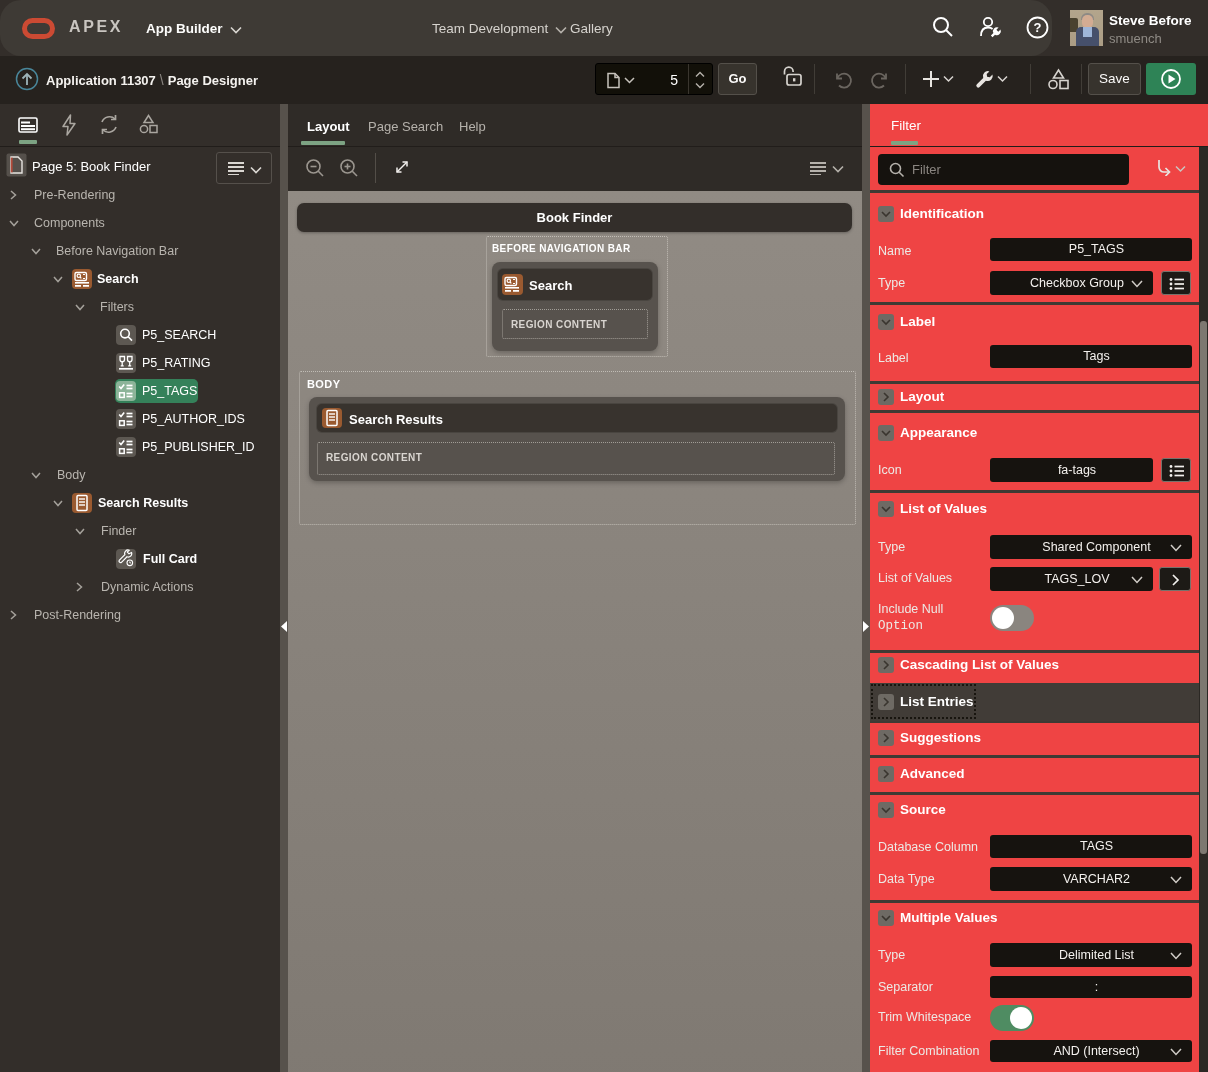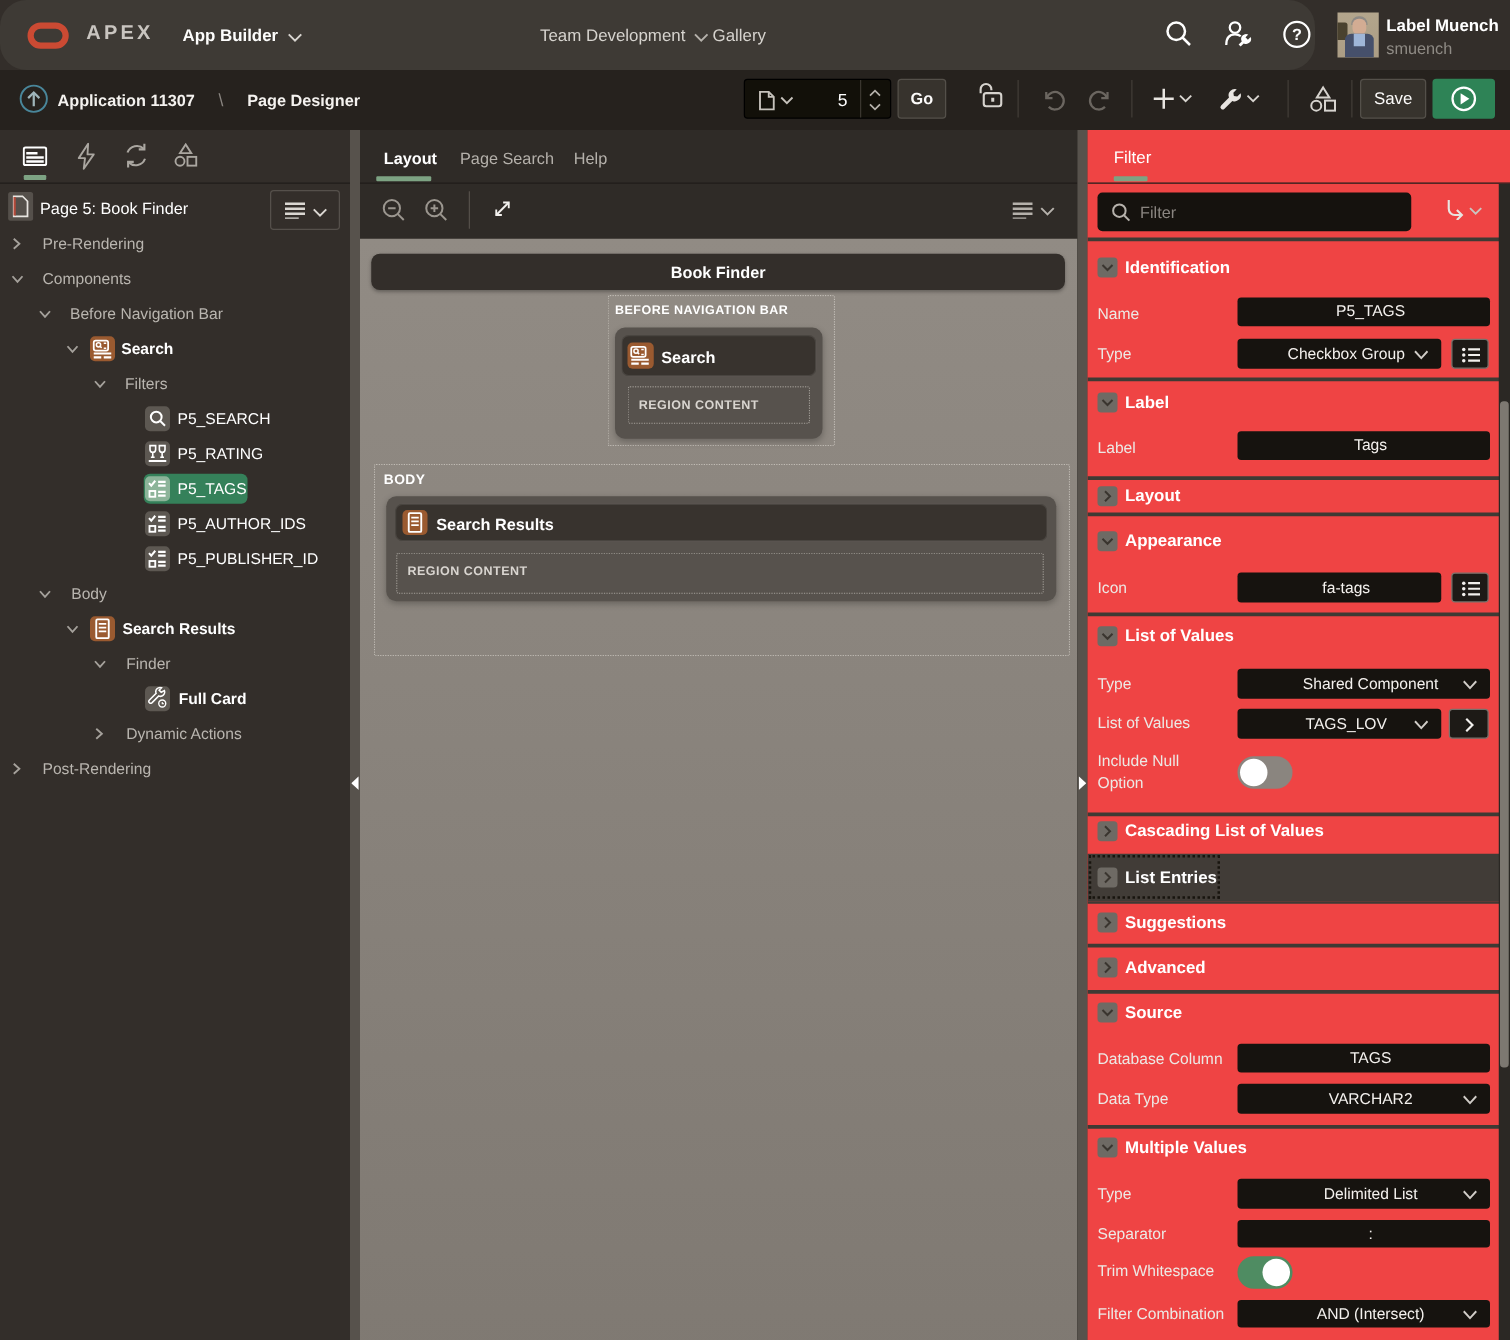--- a/index.html
+++ b/index.html
@@ -62,30 +62,30 @@
         <circle cx="11.5" cy="11.5" r="10" fill="none" stroke="#ffffff" stroke-width="1.8"></circle>
         <text x="11.5" y="16.2" text-anchor="middle" font-size="13" font-weight="bold" fill="#ffffff" font-family="Liberation Sans">?</text>
       </svg>
     <div class="abs" style="left:1070px;top:10px;width:33px;height:36px;background:linear-gradient(180deg,#b3a58c 0%,#ab9d85 100%);overflow:hidden;">
       <div class="abs" style="left:-2px;top:8px;width:10px;height:14px;background:#4a422f;border-radius:2px;"></div>
       <div class="abs" style="left:11px;top:3px;width:13px;height:7px;background:#8e8a85;border-radius:6px 6px 0 0;"></div>
       <div class="abs" style="left:12px;top:5px;width:11px;height:13px;background:#d3ac93;border-radius:5px;"></div>
       <div class="abs" style="left:6px;top:17px;width:23px;height:19px;background:#46506b;border-radius:5px 5px 0 0;"></div>
       <div class="abs" style="left:13px;top:17px;width:9px;height:10px;background:#9fb6d8;"></div>
     </div>
-    <div class="txt" style="left:1109px;top:13px;font-size:13.5px;font-weight:bold;color:#ffffff;">Label Muench</div>
+    <div class="txt" style="left:1109px;top:13px;font-size:13.5px;font-weight:bold;color:#ffffff;">Steve Before</div>
     <div class="txt" style="left:1109px;top:31px;font-size:13px;color:#8f8b85;">smuench</div>
   </div>
   <div class="abs" id="tb2">
     <svg class="abs" style="left:15px;top:11px;" width="24" height="24">
         <circle cx="12" cy="12" r="10.5" fill="none" stroke="#49869a" stroke-width="1.5"></circle>
         <line x1="12" y1="18" x2="12" y2="7.5" stroke="#9fb5ba" stroke-width="1.8"></line>
         <polyline points="7.5,11.5 12,7 16.5,11.5" fill="none" stroke="#9fb5ba" stroke-width="1.8"></polyline>
       </svg>
-    <div class="abs" style="left:46px;top:0;height:48px;display:flex;align-items:center;gap:19px;">
+    <div class="abs" style="left:46px;top:0;height:48px;display:flex;align-items:center;gap:4px;">
         <span style="font-size:13px;font-weight:bold;color:#f4f2ef;">Application 11307</span>
         <span style="font-size:14px;color:#8a8681;">\</span>
         <span style="font-size:13px;font-weight:bold;color:#f4f2ef;">Page Designer</span>
       </div>
     <div class="abs" style="left:595px;top:7px;width:118px;height:32px;background:#121009;border:1px solid #000;border-radius:3px;">
       <svg class="abs" style="left:10px;top:8px;" width="15" height="17">
           <path d="M2,1.5 h7 l4,4 v10 h-11 z" fill="none" stroke="#c6c2bc" stroke-width="1.5"></path>
           <path d="M9,1.5 v4 h4" fill="none" stroke="#c6c2bc" stroke-width="1.5"></path>
         </svg>
       <svg class="abs" style="left:28px;top:13px;" width="11" height="7">
@@ -475,21 +475,21 @@
     <div class="lbl" style="left:8px;top:467px;">List of Values</div>
     <div class="input" style="left:120px;top:463px;width:163px;height:24px;line-height:24px;">TAGS_LOV<svg class="abs" style="right:10px;top:9px;" width="12" height="8">
           <polyline points="1,1 6,6.5 11,1" fill="none" stroke="#d0ccc7" stroke-width="1.5"></polyline>
         </svg></div>
     <div class="iconbtn" style="left:289px;top:463px;width:32px;height:24px;">
         <svg class="abs" style="left:12px;top:6px;" width="8" height="12">
           <polyline points="1,1 6,6 1,11" fill="none" stroke="#f2f0ed" stroke-width="1.7"></polyline>
         </svg>
       </div>
     <div class="lbl" style="left:8px;top:498px;">Include Null</div>
-    <div class="lbl" style="left:8px;top:515px;">Option</div>
+    <div class="lbl" style="left:8px;top:515px;font-family:Liberation Mono, monospace;">Option</div>
     <div class="abs" style="left:120px;top:501px;width:44px;height:26px;background:#8a857f;border-radius:13px;">
         <div class="abs" style="left:2px;top:2px;width:22px;height:22px;background:#ffffff;border-radius:50%;"></div>
       </div>
     <div class="divider" style="top:546px;"></div>
     <div class="chevbtn" style="left:8px;top:553px;">
         <svg class="abs" style="left:5px;top:3px;" width="7" height="10">
           <polyline points="1,1 5,5 1,9" fill="none" stroke="#3a352f" stroke-width="1.6"></polyline>
         </svg>
       </div>
     <div class="sechdr" style="left:30px;top:553px;">Cascading List of Values</div>

